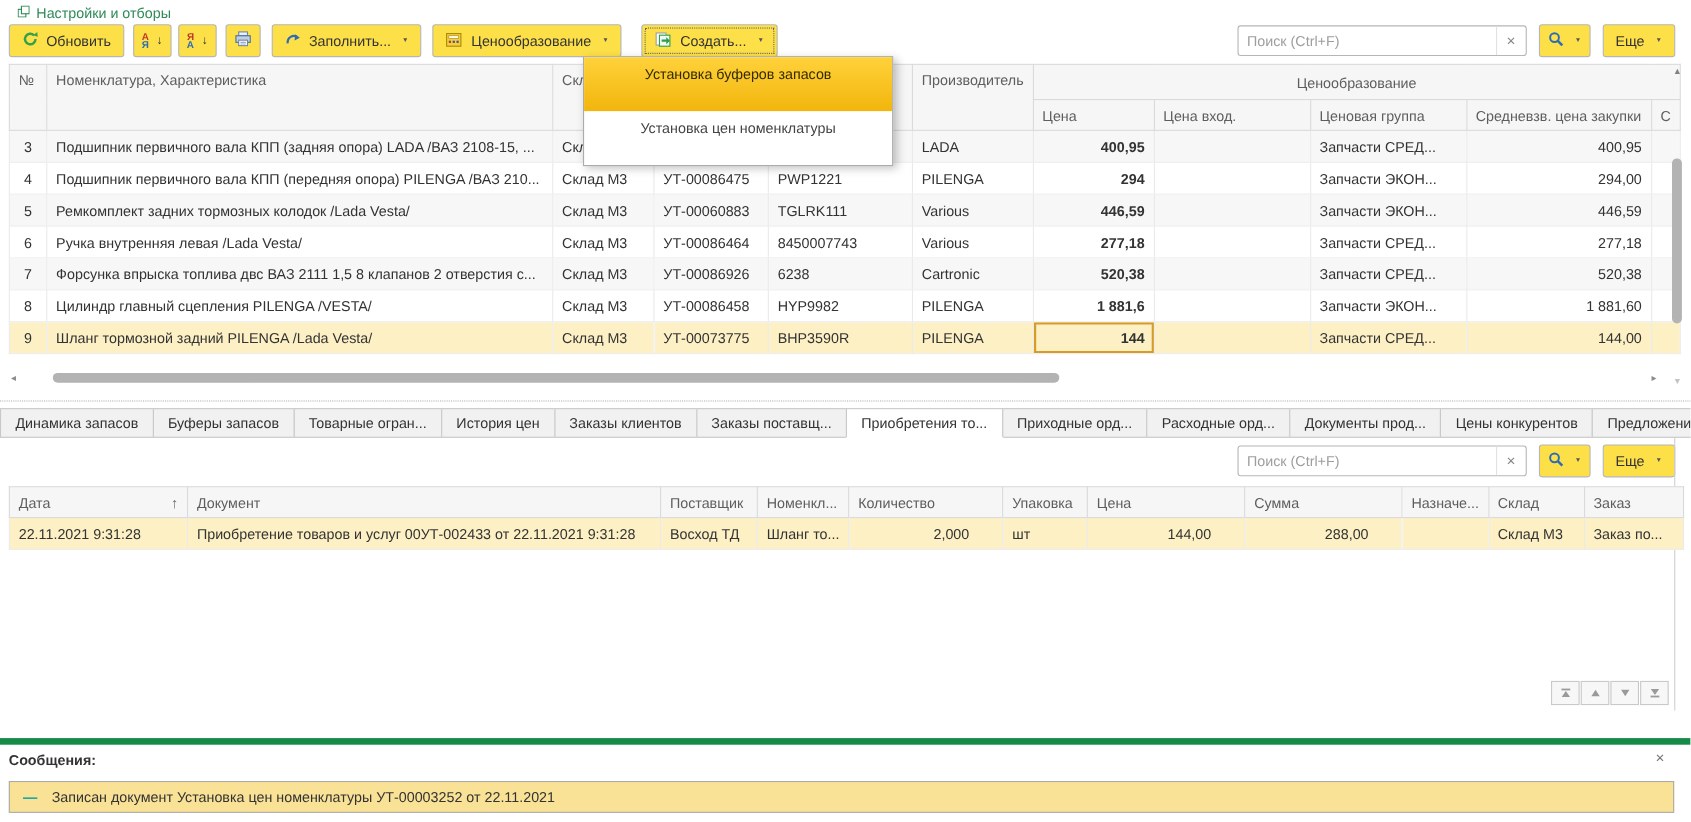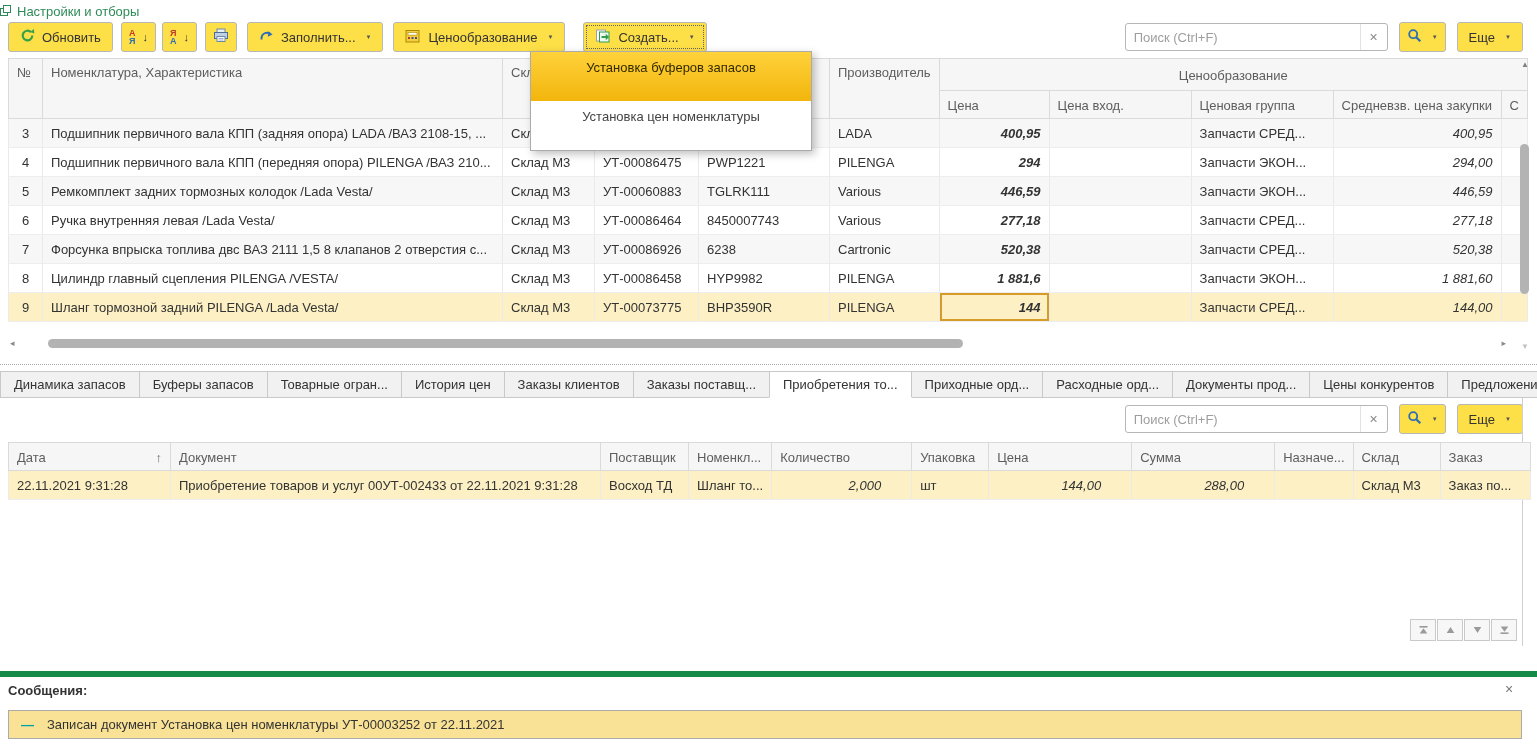--- a/index.html
+++ b/index.html
@@ -1,20 +1,20 @@
 <!DOCTYPE html>
 <html><head>
 <meta charset="utf-8">
 <style>
   html,body{margin:0;padding:0;background:#fff;}
   #screen{position:relative;width:1537px;height:747px;background:#fff;overflow:hidden;
           font-family:"Liberation Sans",sans-serif;font-size:13px;color:#333;}
 
   
-  .settings-link{position:absolute;left:0;top:4px;display:flex;align-items:flex-end;gap:6px;
+  .settings-link{position:absolute;left:16px;top:4px;display:flex;align-items:flex-end;gap:6px;
                  color:#2E8B57;cursor:pointer;}
 
   
   .toolbar-left{position:absolute;left:8px;top:22px;display:flex;align-items:center;height:30px;}
   .tbtn{display:inline-flex;align-items:center;gap:7px;height:30px;padding:0 11px;background:#fde047;
         border:1px solid #B6B6B6;border-radius:3px;color:#333;box-sizing:border-box;cursor:pointer;
         font-family:"Liberation Sans",sans-serif;font-size:13px;white-space:nowrap;}
   .icon-btn{padding:0 7px;}
   .caret{font-size:6px;color:#555;margin-left:3px;}
   .sort-stack{display:flex;flex-direction:column;font-size:9px;line-height:8px;font-weight:bold;}
@@ -48,21 +48,21 @@
   .grid td:first-child{border-left:1px solid #EAEAEA;}
   .upper-grid{position:absolute;left:8px;top:58px;}
   .upper-grid tr.h1 th{height:32px;vertical-align:top;}
   .upper-grid tr.h2 th{height:28px;}
   .th-top{vertical-align:top;}
   .th-group{text-align:center !important;vertical-align:middle !important;}
   tr.alt td{background:#F7F7F7;}
   tr.sel td{background:#FCF0C4;}
   td.sel-cell{background:#F9E292;box-shadow:inset 0 0 0 2px #D79B28;margin-left:20px;}
   .c-center{text-align:center;}
-  .c-right{text-align:right;font-style:italic;}
+  .c-right{text-align:right;}
   .c-bold{font-weight:bold;}
   .pr30{padding-right:30px !important;}
 
   
   .vscroll{position:absolute;left:1516px;top:58px;width:17px;height:293px;}
   .varrow{position:absolute;left:5px;font-size:8px;color:#808080;}
   .vthumb{position:absolute;left:4px;top:86px;width:9px;height:150px;background:#B3B3B3;border-radius:5px;cursor:pointer;}
   .hscroll{position:absolute;left:8px;top:336px;width:1500px;height:15px;}
   .harrow{position:absolute;top:2px;font-size:9px;color:#8A8A8A;}
   .hthumb{position:absolute;left:40px;top:3px;width:915px;height:9px;background:#B3B3B3;border-radius:5px;cursor:pointer;}

